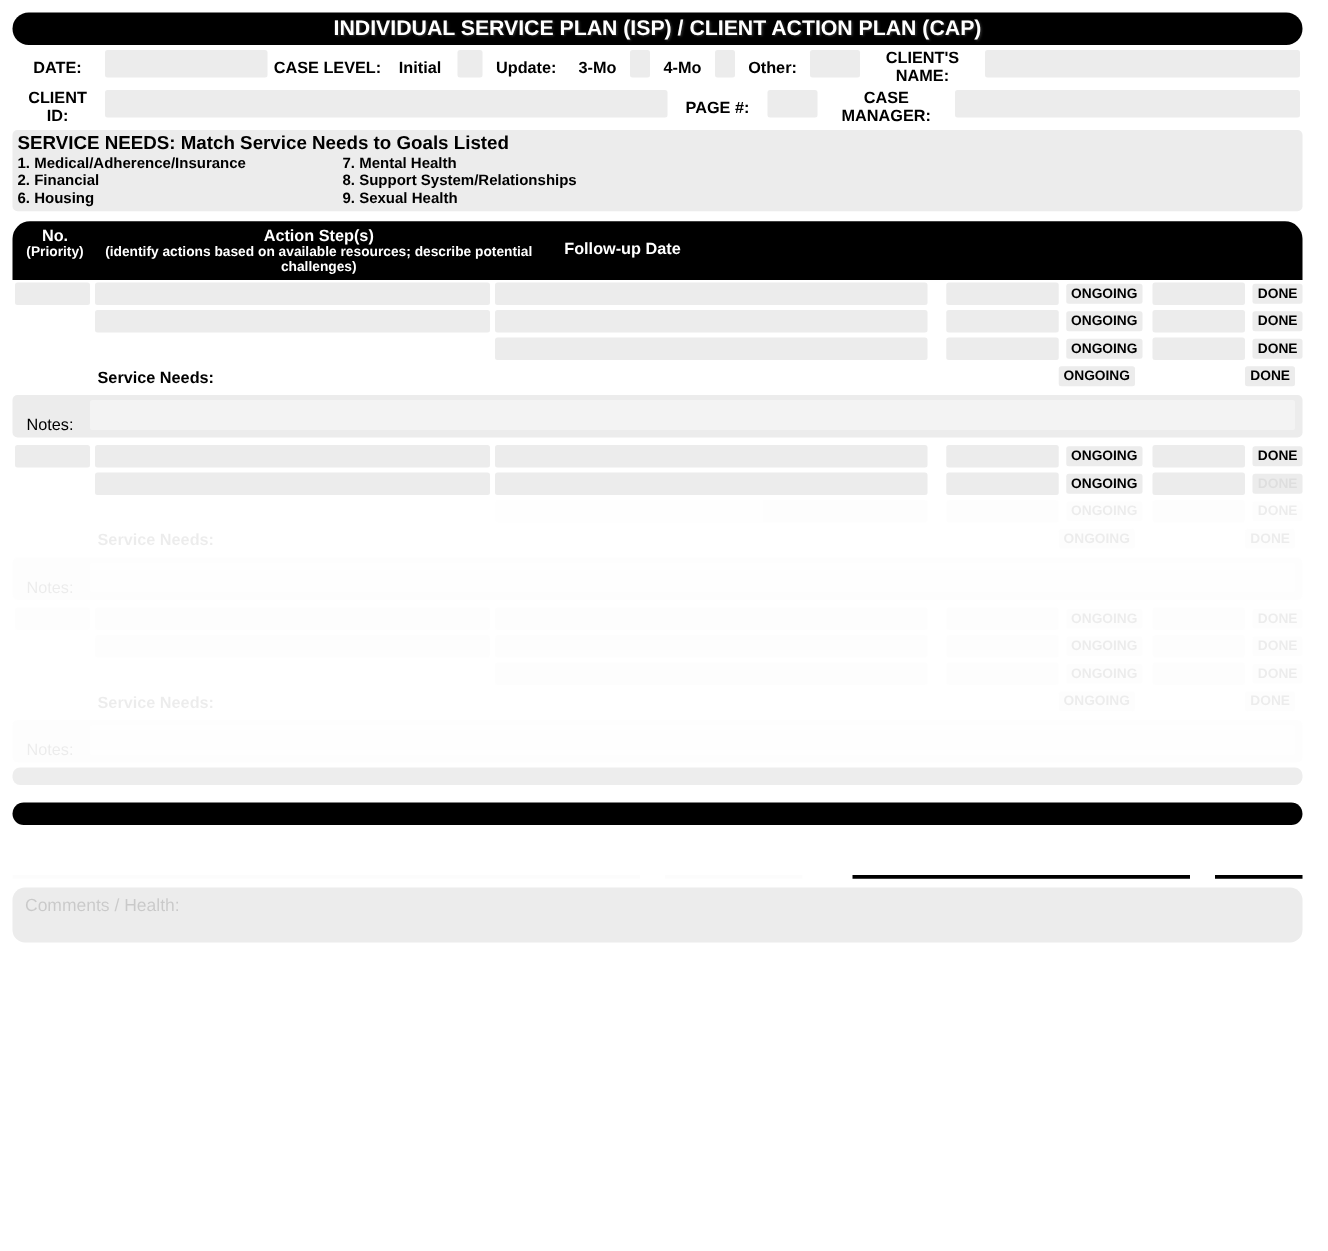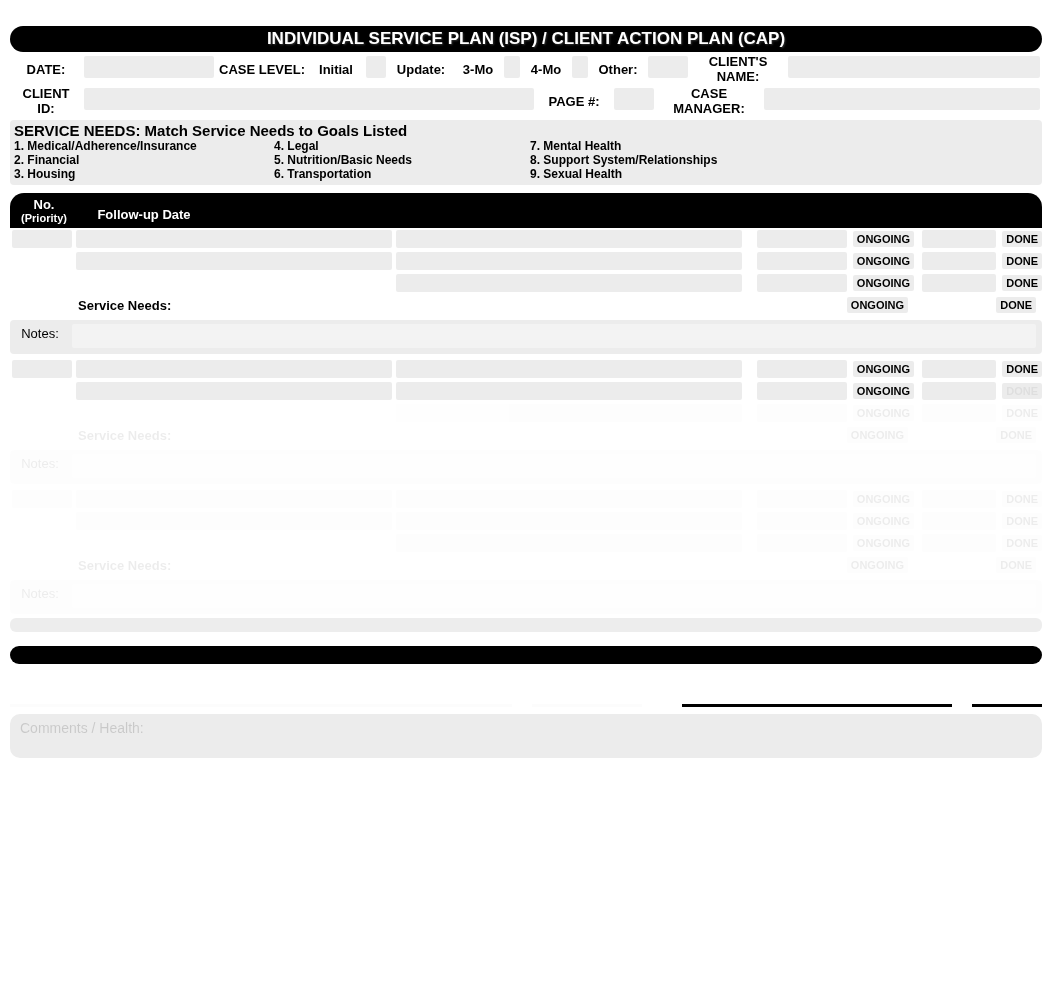--- a/index.html
+++ b/index.html
@@ -17,21 +17,20 @@
   }
   .hbar {
     background: #000;
     color: #fff;
     text-align: center;
     font-weight: bold;
     font-size: 17px;
     padding: 3px 0;
     border-radius: 14px;
     text-shadow: 1px 1px 2px rgba(255,255,255,0.2);
-    margin-top: 16px;
   }
   .lbl {
     font-weight: bold;
     text-align: center;
   }
   .field {
     background: #ececec;
     height: 22px;
     border-radius: 2px;
     margin: 2px;
@@ -148,21 +147,21 @@
     background:#ececec;
     border-radius:4px;
     margin:4px 0;
     display:flex;
     align-items:flex-start;
     height:34px;
   }
   .notes .nl {
     width:60px;
     text-align:center;
-    padding-top:6px;
+    padding-top:16px;
   }
   .notes .nf {
     flex:1;
     margin:4px 6px 4px 2px;
     background:#fff;
     opacity:0.4;
     height:24px;
     border-radius:2px;
   }
 
@@ -228,40 +227,39 @@
     <div class="cell lbl" style="width:100px;line-height:15px">CASE MANAGER:</div>
     <div class="field" style="flex:1"></div>
   </div>
 
   <div class="svcwrap">
     <div class="hdr">SERVICE NEEDS: Match Service Needs to Goals Listed</div>
     <div class="svccols">
       <div style="width:260px">
         <div>1. Medical/Adherence/Insurance</div>
         <div>2. Financial</div>
-        <div>3. Housing</div>
-      </div>
-      <div style="width:256px">
-        <div>4. Legal</div>
-        <div>5. Nutrition/Basic Needs</div>
-        <div>6. Transportation</div>
+        <div>6. Housing</div>
       </div>
       <div style="width:258px">
         <div>7. Mental Health</div>
         <div>8. Support System/Relationships</div>
         <div>9. Sexual Health</div>
       </div>
     </div>
   </div>
 
   <div class="ghdr">
     <div class="c-no">
       <span>No.</span>
       <span class="sub">(Priority)</span>
     </div>
+    <div class="c-act">
+      <span>Action Step(s)</span><br>
+      <span class="sub">(identify actions based on available resources; describe potential challenges)</span>
+    </div>
     <div class="c-fu" style="padding-top:14px">Follow-up Date</div>
   </div>
 
   <div class="block">
 
     <div class="grow">
       <div class="slot" style="width:60px"></div>
       <div class="slot" style="width:316px"></div>
       <div class="slot" style="width:346px"></div>
       <div class="tgtcell">

